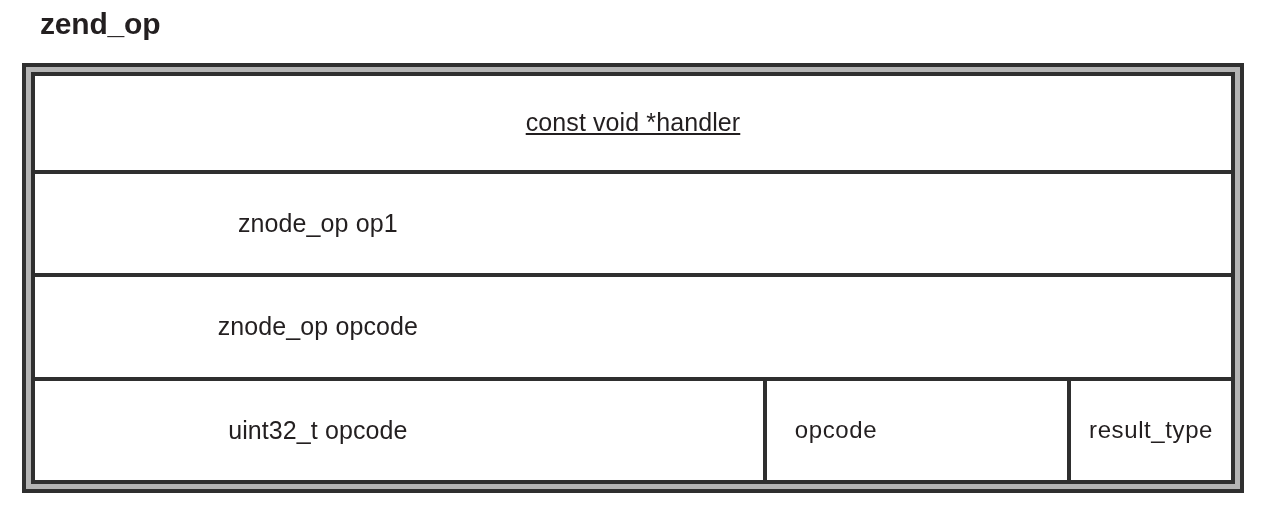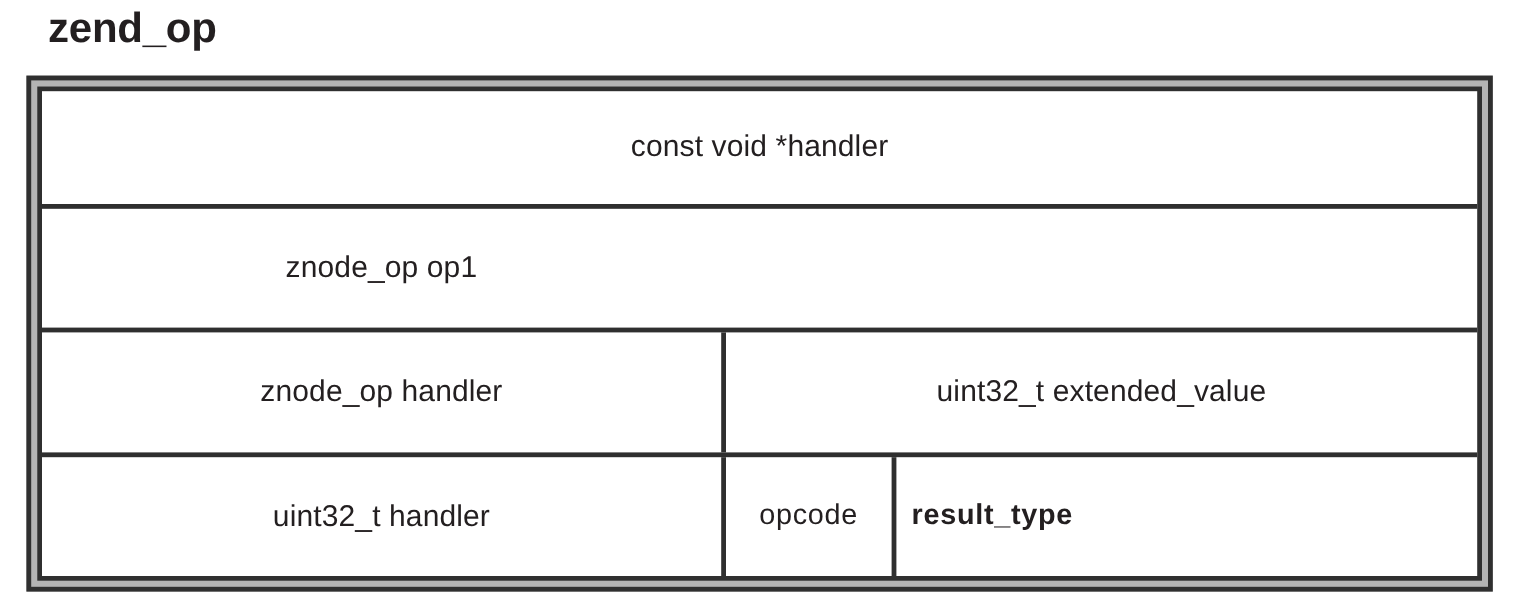--- a/index.html
+++ b/index.html
@@ -15,21 +15,21 @@
     font-family: "Liberation Sans", "DejaVu Sans", sans-serif;
     color: #231f20;
     position: relative;
   }
 
   
   .struct-title {
     position: absolute;
     left: 40px;
     top: 4px;
-    font-size: 35px;
+    font-size: 30px;
     font-weight: bold;
     letter-spacing: -0.2px;
     line-height: 40px;
     color: #231f20;
     white-space: nowrap;
   }
 
   
   .struct-box {
     position: absolute;
@@ -56,23 +56,24 @@
 
   
   .row {
     display: flex;
     flex-direction: row;
     box-sizing: border-box;
     position: relative;
   }
   .row + .row {
     border-top: 4px solid #2f2f2f;
+    justify-content: space-between;
   }
 
-  .row-handler { height: 94px; }
+  .row-handler { height: 94px; text-decoration: underline; }
   .row-op      { height: 104px; }
   .row-result  { height: 104px; }
   .row-lineno  { height: 104px; }
 
   
   .cell {
     box-sizing: border-box;
     display: flex;
     align-items: center;
     justify-content: center;
@@ -99,21 +100,21 @@
 
   
   .w-full  { width: 100%; }
   .w-left  { width: 47.3%; }
   .w-right { width: 52.7%; }
 
   .w-lineno  { width: 47.3%; }
   .w-opcode  { width: 11.9%; }
   .w-op1     { width: 13.4%; }
   .w-op2     { width: 13.7%; }
-  .w-restype { width: 13.7%; font-weight: bold; }
+  .w-restype { width: 13.7%; }
 </style>
 </head>
 <body>
 
 <div class="struct-title">zend_op</div>
 
 <div class="struct-box">
   <div class="struct-inner">
 
     <div class="row row-handler">
@@ -123,30 +124,27 @@
     </div>
 
     <div class="row row-op">
       <div class="cell w-left">
         <span class="cell-text">znode_op op1</span>
       </div>
     </div>
 
     <div class="row row-result">
       <div class="cell w-left">
-        <span class="cell-text">znode_op handler</span>
-      </div>
-      <div class="cell w-right">
-        <span class="cell-text">uint32_t extended_value</span>
+        <span class="cell-text">znode_op opcode</span>
       </div>
     </div>
 
     <div class="row row-lineno">
       <div class="cell w-lineno">
-        <span class="cell-text">uint32_t handler</span>
+        <span class="cell-text">uint32_t opcode</span>
       </div>
       <div class="cell cell-sub w-opcode">
         <span class="cell-text">opcode</span>
       </div>
       <div class="cell cell-sub w-restype">
         <span class="cell-text">result_type</span>
       </div>
     </div>
 
   </div>

